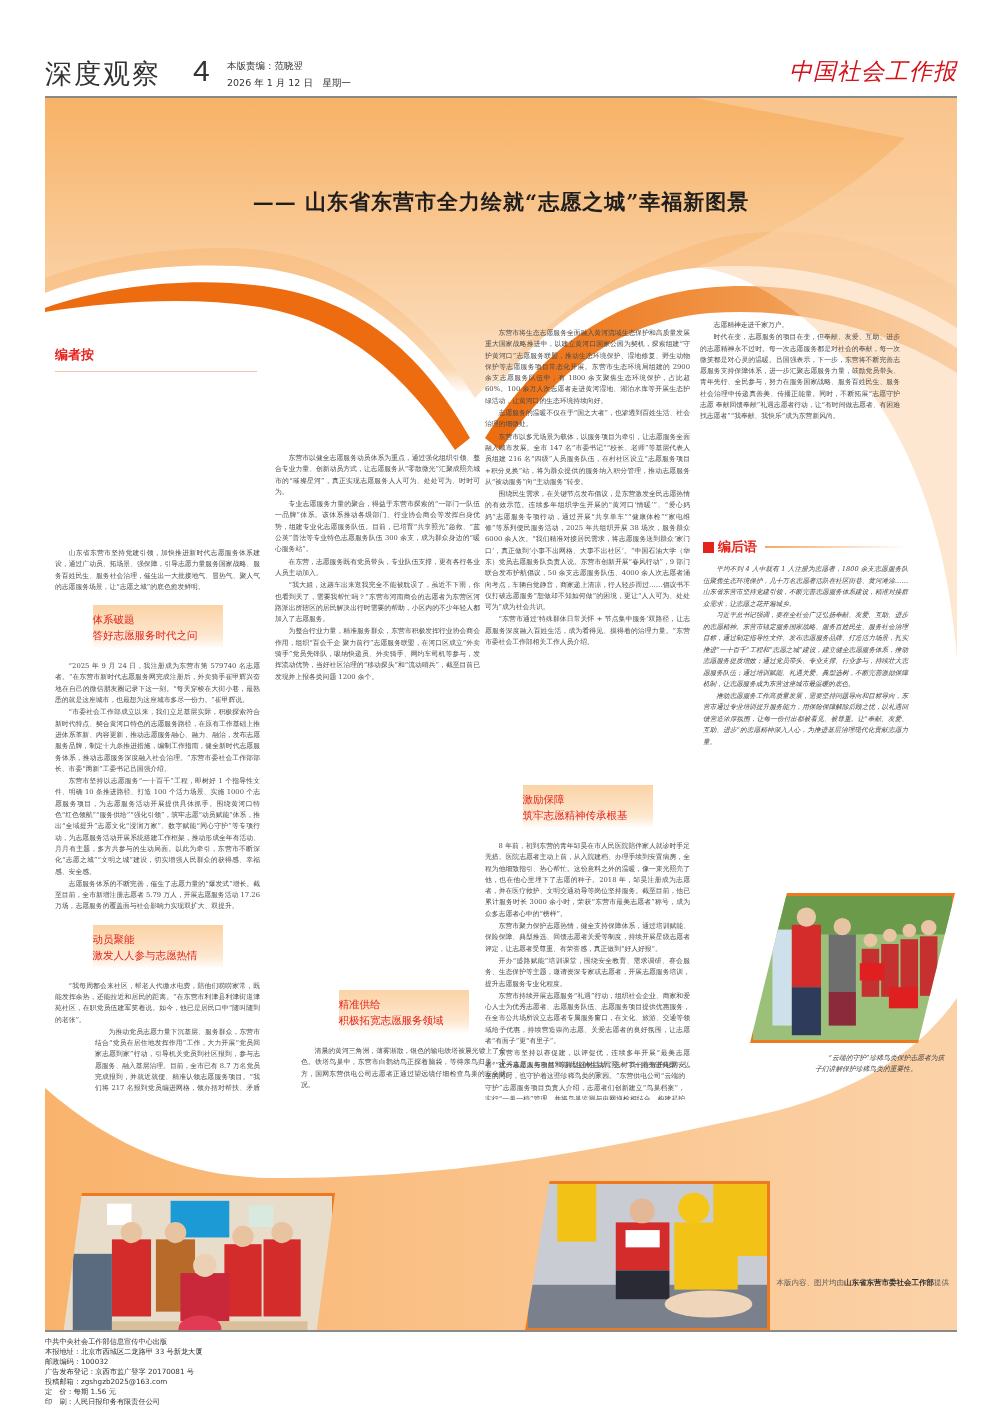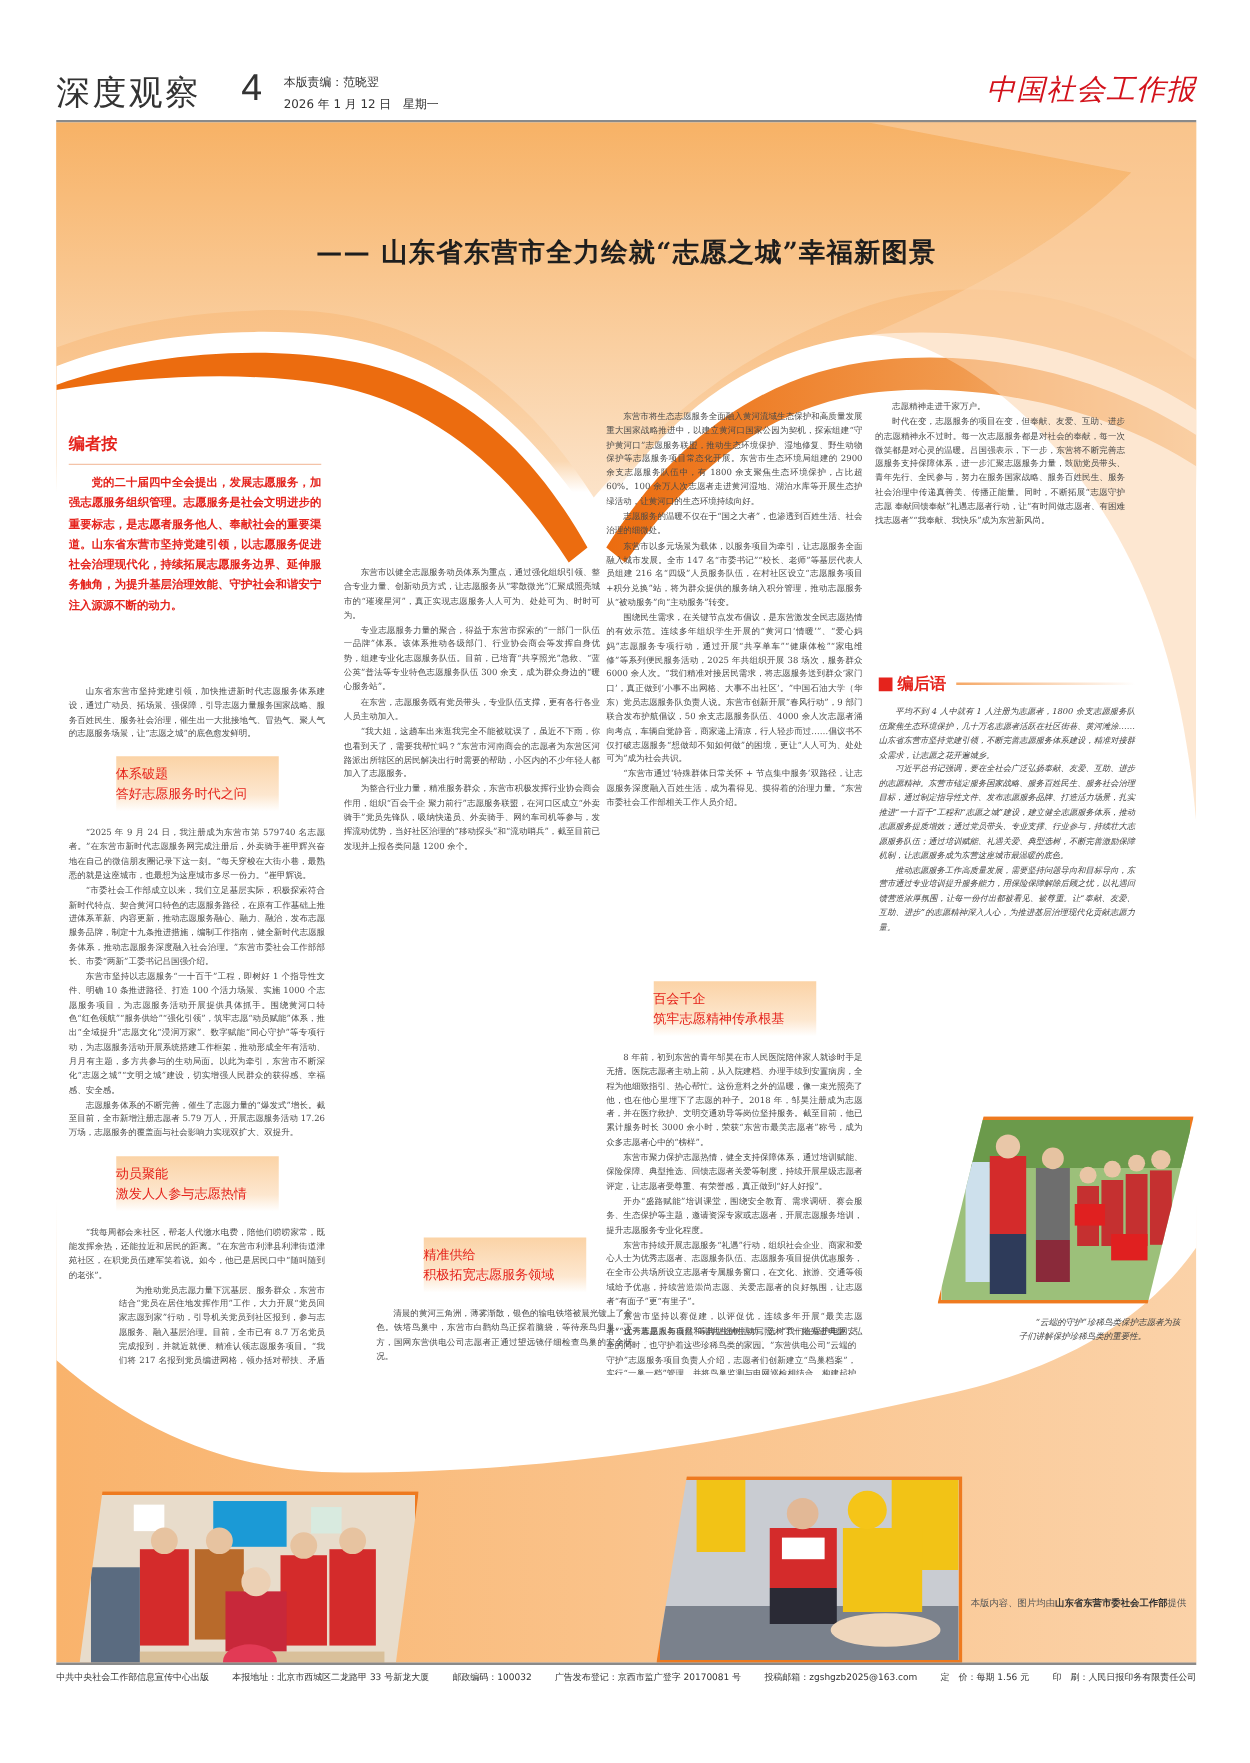--- a/index.html
+++ b/index.html
@@ -39,21 +39,21 @@
   .afterword p { font-size: 6.6px; line-height: 11.5px; text-indent: 2em; color: #444; text-align: justify; font-style: italic; }
 
   .photo { position: absolute; overflow: hidden; }
   .photo .ph { width: 100%; height: 100%; }
   .caption { position: absolute; font-size: 6.8px; color: #444; font-style: italic; line-height: 11px; }
 
   .credit { position: absolute; right: 8px; top: 1180px; font-family: "DejaVu Sans", sans-serif; font-size: 7.5px; color: #555; }
   .credit b { color: #333; }
 
   .rule-bottom { position: absolute; left: 45px; top: 1330px; width: 912px; height: 2px; background: #8a8a8a; }
-  .footer { position: absolute; left: 45px; top: 1337px; width: 912px; font-family: "DejaVu Sans", sans-serif; font-size: 7.2px; color: #333; white-space: nowrap; display: flex; justify-content: space-between; }
+  .footer { position: absolute; left: 45px; top: 1337px; width: 912px; font-family: "DejaVu Sans", sans-serif; font-size: 7.2px; color: #333; white-space: nowrap; display: flex; justify-content: space-between; flex-direction: column; }
 </style>
 </head>
 <body>
 
 <div class="masthead">
   <span class="section-name">深度观察</span>
   <span class="page-no">4</span>
   <span class="editor">本版责编：范晓翌</span>
   <span class="date">2026 年 1 月 12 日　星期一</span>
   <span class="paper-logo">中国社会工作报</span>
@@ -88,21 +88,20 @@
 
     <path d="M650 0 H912 V560 C900 420 860 320 780 240 C730 190 680 170 650 170 C720 140 800 100 860 40 Z" fill="#fbd4ab" opacity="0.55"></path>
 
     <path d="M0 990 C80 1060 160 1080 230 1080 C420 1080 560 1050 700 1020 C800 1000 870 960 912 900 V1232 H0 Z" fill="url(#gBot)"></path>
   </svg>
 
   <div class="subheadline">—— 山东省东营市全力绘就“志愿之城”幸福新图景</div>
 
   <div class="editor-note">
     <h3>编者按</h3>
-    <p>党的二十届四中全会提出，发展志愿服务，加强志愿服务组织管理。志愿服务是社会文明进步的重要标志，是志愿者服务他人、奉献社会的重要渠道。山东省东营市坚持党建引领，以志愿服务促进社会治理现代化，持续拓展志愿服务边界、延伸服务触角，为提升基层治理效能、守护社会和谐安宁注入源源不断的动力。</p>
   </div>
 
   <div class="col" style="left:10px; top:450px; width:205px;">
     <p>山东省东营市坚持党建引领，加快推进新时代志愿服务体系建设，通过广动员、拓场景、强保障，引导志愿力量服务国家战略、服务百姓民生、服务社会治理，催生出一大批接地气、冒热气、聚人气的志愿服务场景，让“志愿之城”的底色愈发鲜明。</p>
     <div class="subhead-box">
       <div>体系破题</div>
       <div>答好志愿服务时代之问</div>
     </div>
     <p>“2025 年 9 月 24 日，我注册成为东营市第 579740 名志愿者。”在东营市新时代志愿服务网完成注册后，外卖骑手崔甲辉兴奋地在自己的微信朋友圈记录下这一刻。“每天穿梭在大街小巷，最熟悉的就是这座城市，也最想为这座城市多尽一份力。”崔甲辉说。</p>
     <p>“市委社会工作部成立以来，我们立足基层实际，积极探索符合新时代特点、契合黄河口特色的志愿服务路径，在原有工作基础上推进体系革新、内容更新，推动志愿服务融心、融力、融治，发布志愿服务品牌，制定十九条推进措施，编制工作指南，健全新时代志愿服务体系，推动志愿服务深度融入社会治理。”东营市委社会工作部部长、市委“两新”工委书记吕国强介绍。</p>
@@ -136,21 +135,21 @@
 
   <div class="col" style="left:440px; top:230px; width:205px; height:455px; overflow:hidden;">
     <p>东营市将生态志愿服务全面融入黄河流域生态保护和高质量发展重大国家战略推进中，以建立黄河口国家公园为契机，探索组建“守护黄河口”志愿服务联盟，推动生态环境保护、湿地修复、野生动物保护等志愿服务项目常态化开展。东营市生态环境局组建的 2900 余支志愿服务队伍中，有 1800 余支聚焦生态环境保护，占比超 60%。100 余万人次志愿者走进黄河湿地、湖泊水库等开展生态护绿活动，让黄河口的生态环境持续向好。</p>
     <p>志愿服务的温暖不仅在于“国之大者”，也渗透到百姓生活、社会治理的细微处。</p>
     <p>东营市以多元场景为载体，以服务项目为牵引，让志愿服务全面融入城市发展。全市 147 名“市委书记”“校长、老师”等基层代表人员组建 216 名“四级”人员服务队伍，在村社区设立“志愿服务项目+积分兑换”站，将为群众提供的服务纳入积分管理，推动志愿服务从“被动服务”向“主动服务”转变。</p>
     <p>围绕民生需求，在关键节点发布倡议，是东营激发全民志愿热情的有效示范。连续多年组织学生开展的“黄河口‘情暖’”、“爱心妈妈”志愿服务专项行动，通过开展“共享单车”“健康体检”“家电维修”等系列便民服务活动，2025 年共组织开展 38 场次，服务群众 6000 余人次。“我们精准对接居民需求，将志愿服务送到群众‘家门口’，真正做到‘小事不出网格、大事不出社区’。”中国石油大学（华东）党员志愿服务队负责人说。东营市创新开展“春风行动”，9 部门联合发布护航倡议，50 余支志愿服务队伍、4000 余人次志愿者涌向考点，车辆自觉静音，商家递上清凉，行人轻步而过……倡议书不仅打破志愿服务“想做却不知如何做”的困境，更让“人人可为、处处可为”成为社会共识。</p>
     <p>“东营市通过‘特殊群体日常关怀 + 节点集中服务’双路径，让志愿服务深度融入百姓生活，成为看得见、摸得着的治理力量。”东营市委社会工作部相关工作人员介绍。</p>
   </div>
   <div class="col" style="left:440px; top:675px; width:205px;">
     <div class="subhead-box">
-      <div>百会千企</div>
+      <div>激励保障</div>
       <div>筑牢志愿精神传承根基</div>
     </div>
     <div style="height:232px; overflow:hidden;">
       <p>8 年前，初到东营的青年邹昊在市人民医院陪伴家人就诊时手足无措。医院志愿者主动上前，从入院建档、办理手续到安置病房，全程为他细致指引、热心帮忙。这份意料之外的温暖，像一束光照亮了他，也在他心里埋下了志愿的种子。2018 年，邹昊注册成为志愿者，并在医疗救护、文明交通劝导等岗位坚持服务。截至目前，他已累计服务时长 3000 余小时，荣获“东营市最美志愿者”称号，成为众多志愿者心中的“榜样”。</p>
       <p>东营市聚力保护志愿热情，健全支持保障体系，通过培训赋能、保险保障、典型推选、回馈志愿者关爱等制度，持续开展星级志愿者评定，让志愿者受尊重、有荣誉感，真正做到“好人好报”。</p>
       <p>开办“盛路赋能”培训课堂，围绕安全教育、需求调研、赛会服务、生态保护等主题，邀请资深专家或志愿者，开展志愿服务培训，提升志愿服务专业化程度。</p>
       <p>东营市持续开展志愿服务“礼遇”行动，组织社会企业、商家和爱心人士为优秀志愿者、志愿服务队伍、志愿服务项目提供优惠服务，在全市公共场所设立志愿者专属服务窗口，在文化、旅游、交通等领域给予优惠，持续营造崇尚志愿、关爱志愿者的良好氛围，让志愿者“有面子”更“有里子”。</p>
       <p>东营市坚持以赛促建，以评促优，连续多年开展“最美志愿者”“优秀志愿服务项目”等典型选树活动，选树了一批先进典型，弘扬了志愿精神，激励了更多人投身志愿服务。</p>
     </div>
   </div>

